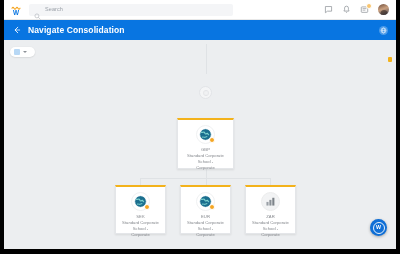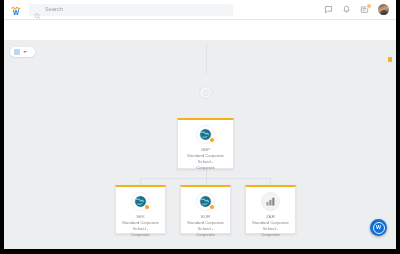--- a/index.html
+++ b/index.html
@@ -253,20 +253,38 @@
           <rect x="2" y="3" width="10" height="8.4" rx="1" fill="none" stroke="#5a6068" stroke-width="1.2"></rect>
           <line x1="4" y1="5.6" x2="10" y2="5.6" stroke="#5a6068" stroke-width="1.1"></line>
           <line x1="4" y1="8" x2="8.4" y2="8" stroke="#5a6068" stroke-width="1.1"></line>
         </svg>
         <span class="badge-dot"></span>
       </span>
       <span class="avatar"></span>
     </div>
   </div>
 
+  <div class="pagehead">
+    <span class="back-arrow">
+      <svg width="8" height="8" viewBox="0 0 12 12">
+        <path d="M7.2 1.8 3 6l4.2 4.2" fill="none" stroke="#ffffff" stroke-width="1.3" stroke-linecap="round" stroke-linejoin="round"></path>
+        <line x1="3.4" y1="6" x2="10" y2="6" stroke="#ffffff" stroke-width="1.1" stroke-linecap="round"></line>
+      </svg>
+    </span>
+    <span class="pagetitle">Navigate Consolidation</span>
+    <div class="head-right">
+      <span class="head-globe">
+        <svg width="7" height="7" viewBox="0 0 12 12">
+          <circle cx="6" cy="6" r="4.2" fill="none" stroke="#ffffff" stroke-width="1"></circle>
+          <ellipse cx="6" cy="6" rx="1.9" ry="4.2" fill="none" stroke="#ffffff" stroke-width=".8"></ellipse>
+          <line x1="1.8" y1="6" x2="10.2" y2="6" stroke="#ffffff" stroke-width=".8"></line>
+        </svg>
+      </span>
+    </div>
+  </div>
 
   <div class="canvas">
 
     <div class="viewpill">
       <span class="vi"></span>
       <span class="caret"></span>
     </div>
 
     <div class="edge-marker"></div>
 

